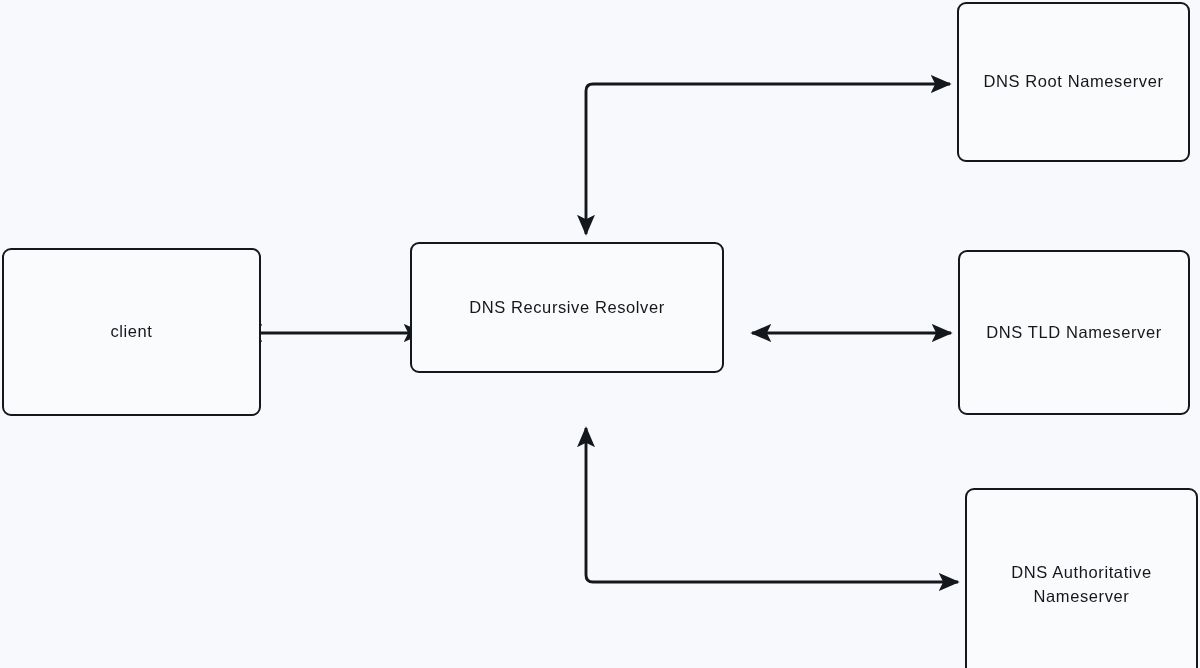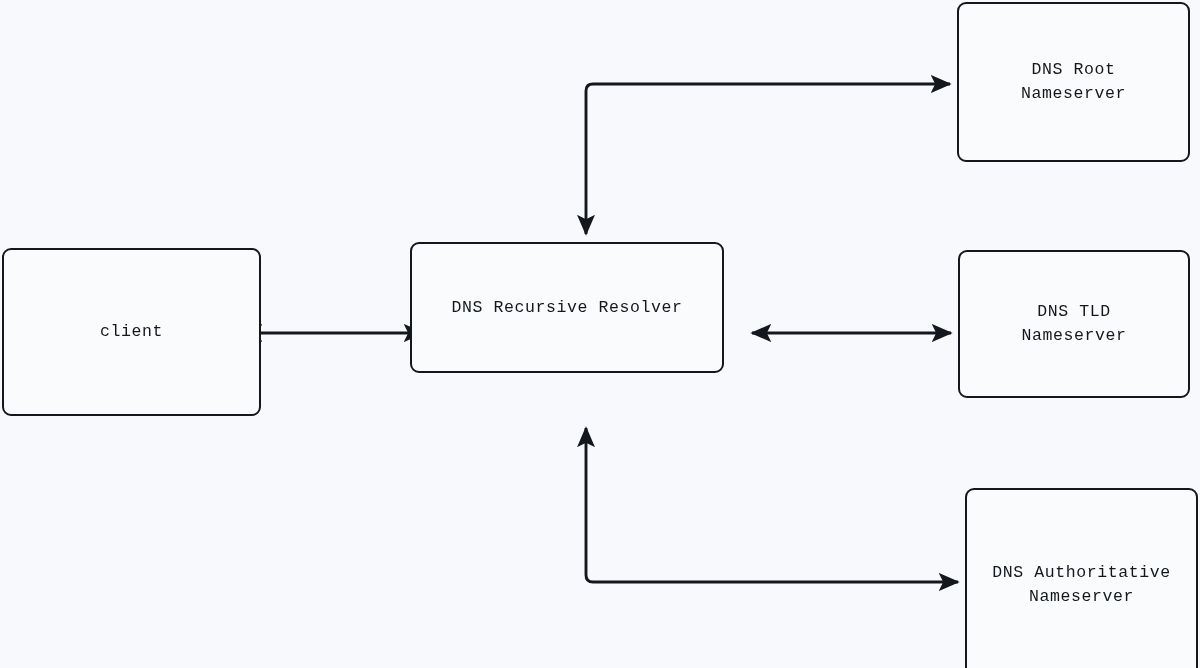--- a/index.html
+++ b/index.html
@@ -33,33 +33,33 @@
     background: #fafbfd;
     border: 2.6px solid #14181c;
     border-radius: 9px;
     display: flex;
     align-items: center;
     justify-content: center;
     text-align: center;
     z-index: 2;
   }
   .node-label {
-    font-family: Liberation Mono, monospace;
+    font-family: Liberation Sans, sans-serif;
     font-size: 16.5px;
     letter-spacing: 0.6px;
     line-height: 1.45;
     color: #14181c;
     white-space: pre-line;
     padding: 0 20px;
   }
   
   #node-client        { left: 2px;   top: 248px; width: 259px; height: 168px; }
   #node-resolver      { left: 410px; top: 242px; width: 314px; height: 131px; }
   #node-root          { left: 957px; top: 2px;   width: 233px; height: 160px; }
-  #node-tld           { left: 958px; top: 250px; width: 232px; height: 148px; }
+  #node-tld           { left: 958px; top: 250px; width: 232px; height: 165px; }
   #node-authoritative { left: 965px; top: 488px; width: 233px; height: 194px; border-radius: 9px; }
 </style>
 </head>
 <body>
 
 <div id="diagram-canvas">
 
   <svg id="edge-layer" viewBox="0 0 1200 668" width="1200" height="668">
     <defs>
       <marker id="arrow-end" viewBox="0 0 10 10" refX="9.2" refY="5" markerWidth="7.2" markerHeight="7.2" orient="auto-start-reverse">

